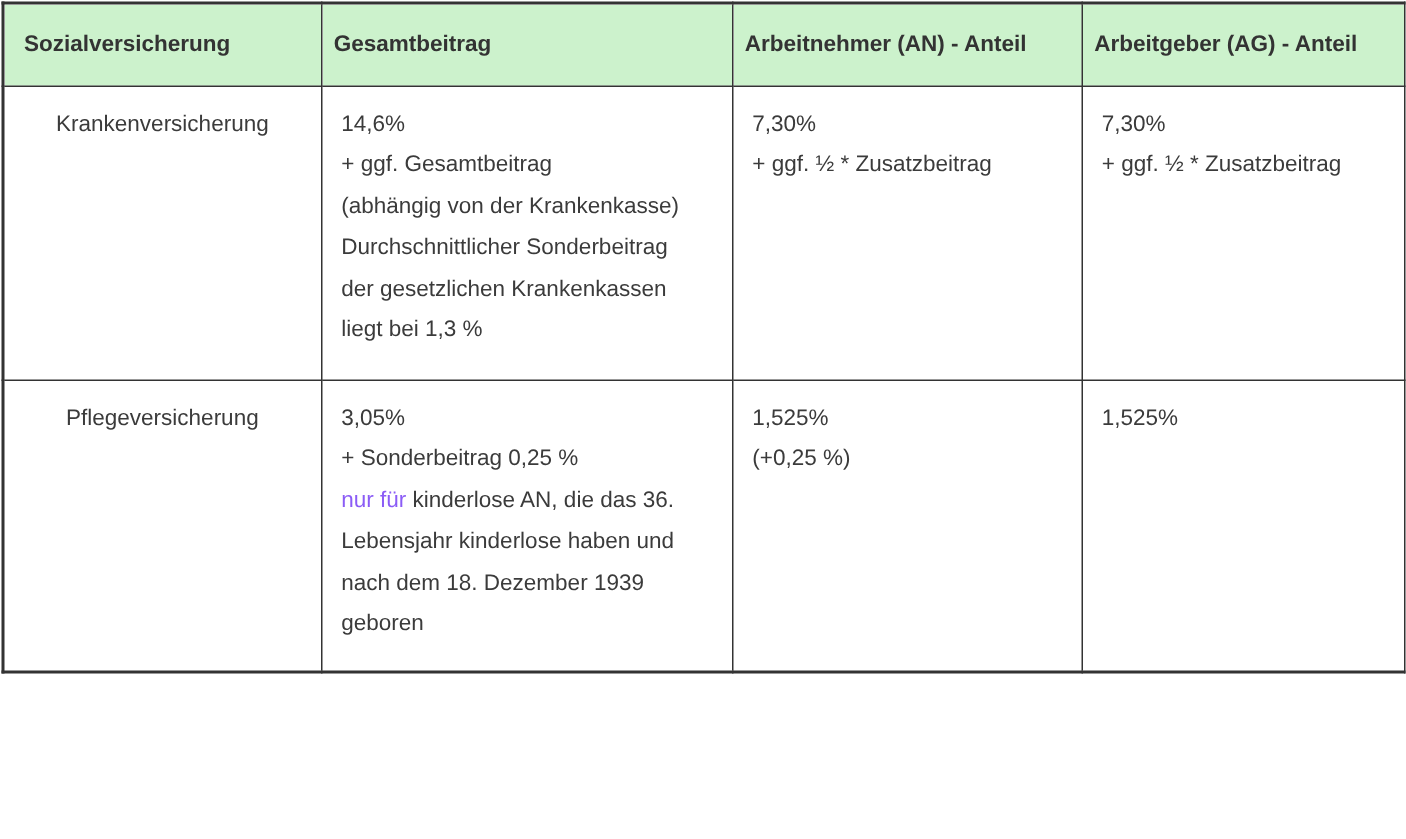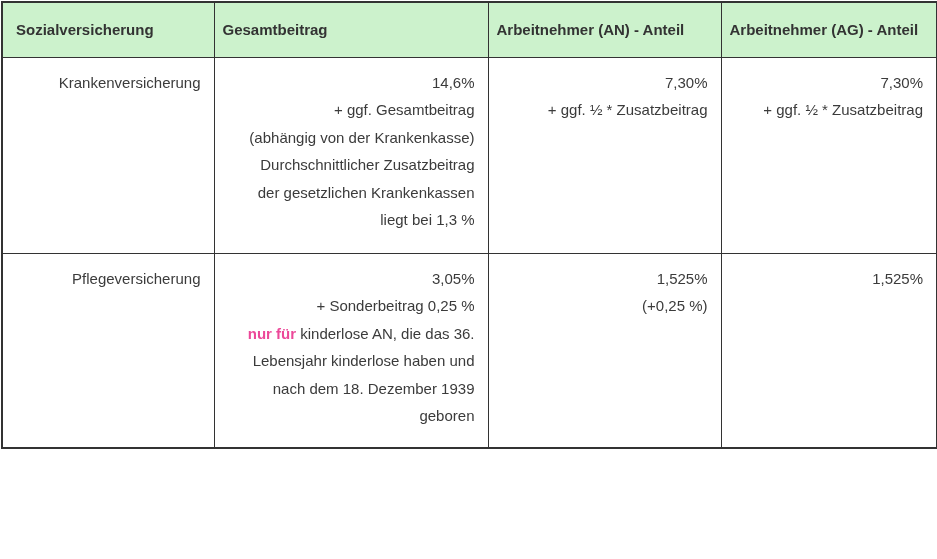--- a/index.html
+++ b/index.html
@@ -39,61 +39,61 @@
   .soz-table th.col-first {
     text-align: left;
     padding-left: 13px;
   }
   .soz-table td {
     vertical-align: top;
     padding: 11px 13px 10px 13px;
     line-height: 27.6px;
     background: #ffffff;
   }
-  td.cell-name   { text-align: right; }
-  td.cell-values { text-align: right; }
+  td.cell-name   { text-align: center; }
+  td.cell-values { text-align: left; }
   tr.row-kranken      { height: 196px; }
   tr.row-renten       { height: 54px;  }
   tr.row-arbeitslosen { height: 55px;  }
   tr.row-pflege       { height: 195px; }
   .line { display: block; }
   .hl {
-    color: #ec4899;
-    font-weight: bold;
+    color: #8b5cf6;
+    font-weight: normal;
   }
 </style>
 </head>
 <body>
 
 <div class="page">
   <table class="soz-table">
     <colgroup>
       <col style="width:212px">
       <col style="width:274px">
       <col style="width:233px">
       <col style="width:216px">
     </colgroup>
     <thead>
       <tr>
         <th class="col-first">Sozialversicherung</th>
         <th>Gesamtbeitrag</th>
         <th>Arbeitnehmer (AN) - Anteil</th>
-        <th>Arbeitnehmer (AG) - Anteil</th>
+        <th>Arbeitgeber (AG) - Anteil</th>
       </tr>
     </thead>
     <tbody>
       <tr class="row-kranken">
         <td class="cell-name">
           <span class="line">Krankenversicherung</span>
         </td>
         <td class="cell-values">
           <span class="line">14,6%</span>
           <span class="line">+ ggf. Gesamtbeitrag</span>
           <span class="line">(abhängig von der Krankenkasse)</span>
-          <span class="line">Durchschnittlicher Zusatzbeitrag</span>
+          <span class="line">Durchschnittlicher Sonderbeitrag</span>
           <span class="line">der gesetzlichen Krankenkassen</span>
           <span class="line">liegt bei 1,3 %</span>
         </td>
         <td class="cell-values">
           <span class="line">7,30%</span>
           <span class="line">+ ggf. ½ * Zusatzbeitrag</span>
         </td>
         <td class="cell-values">
           <span class="line">7,30%</span>
           <span class="line">+ ggf. ½ * Zusatzbeitrag</span>

